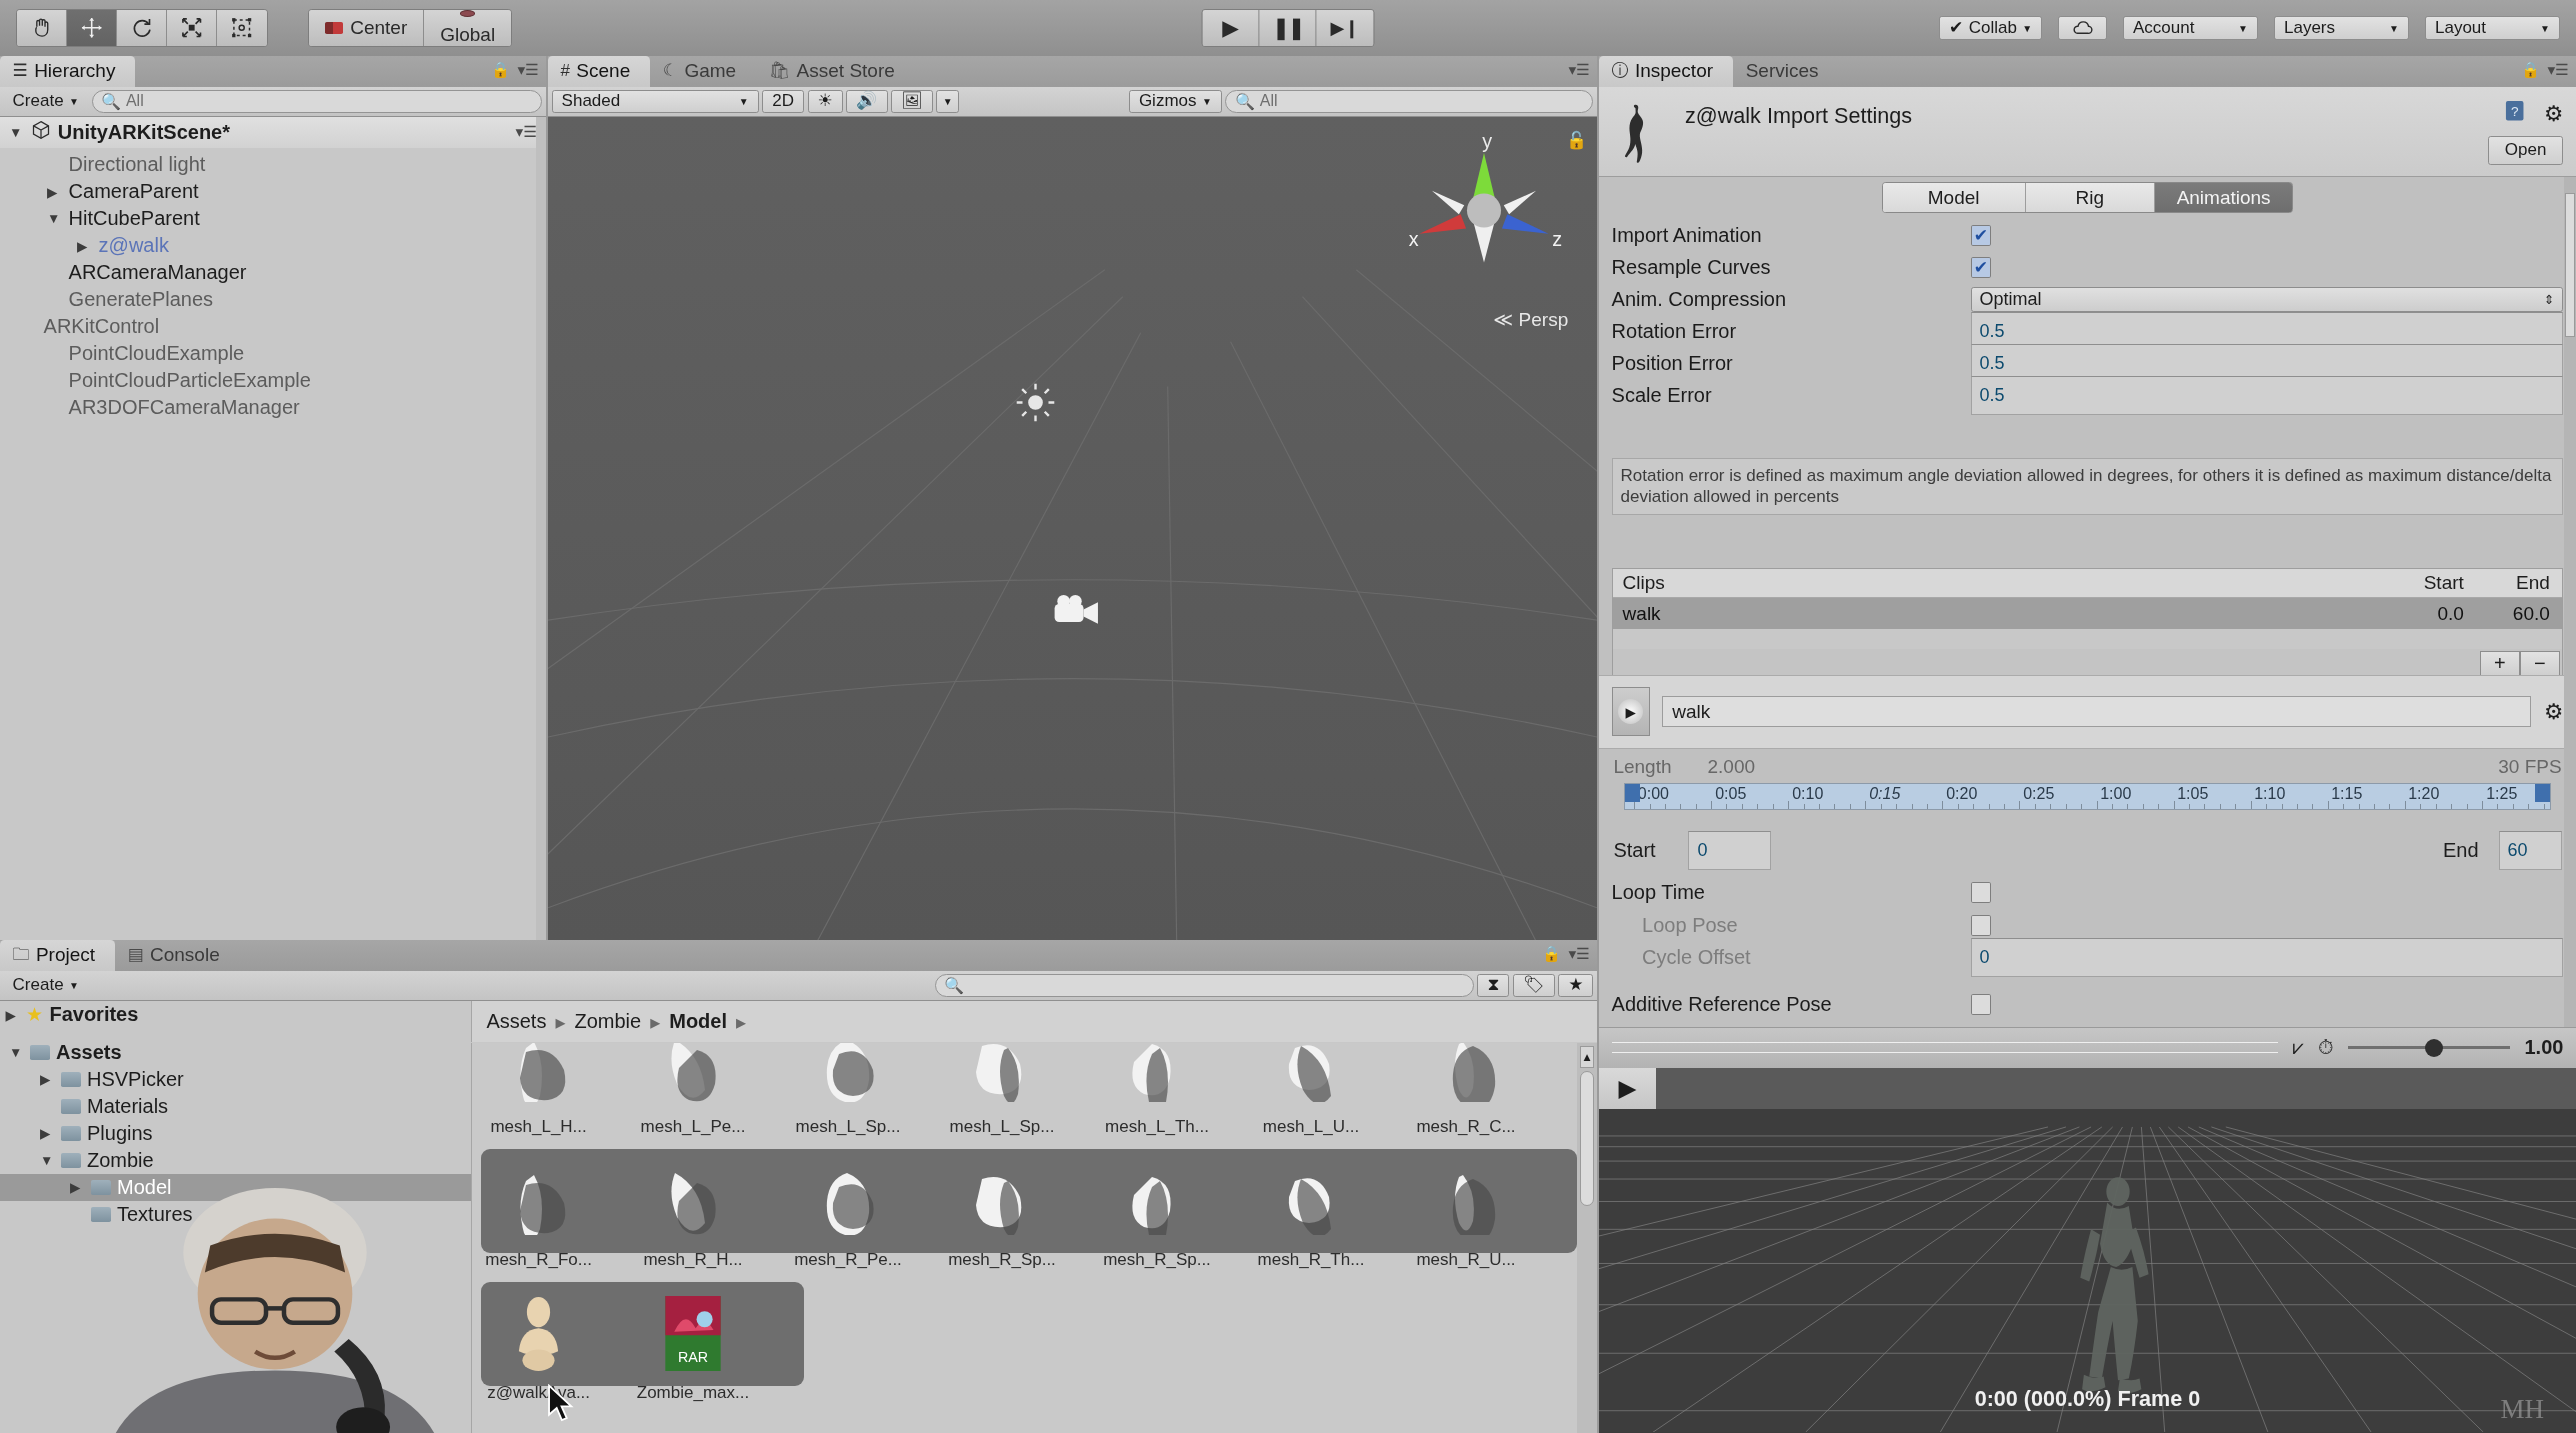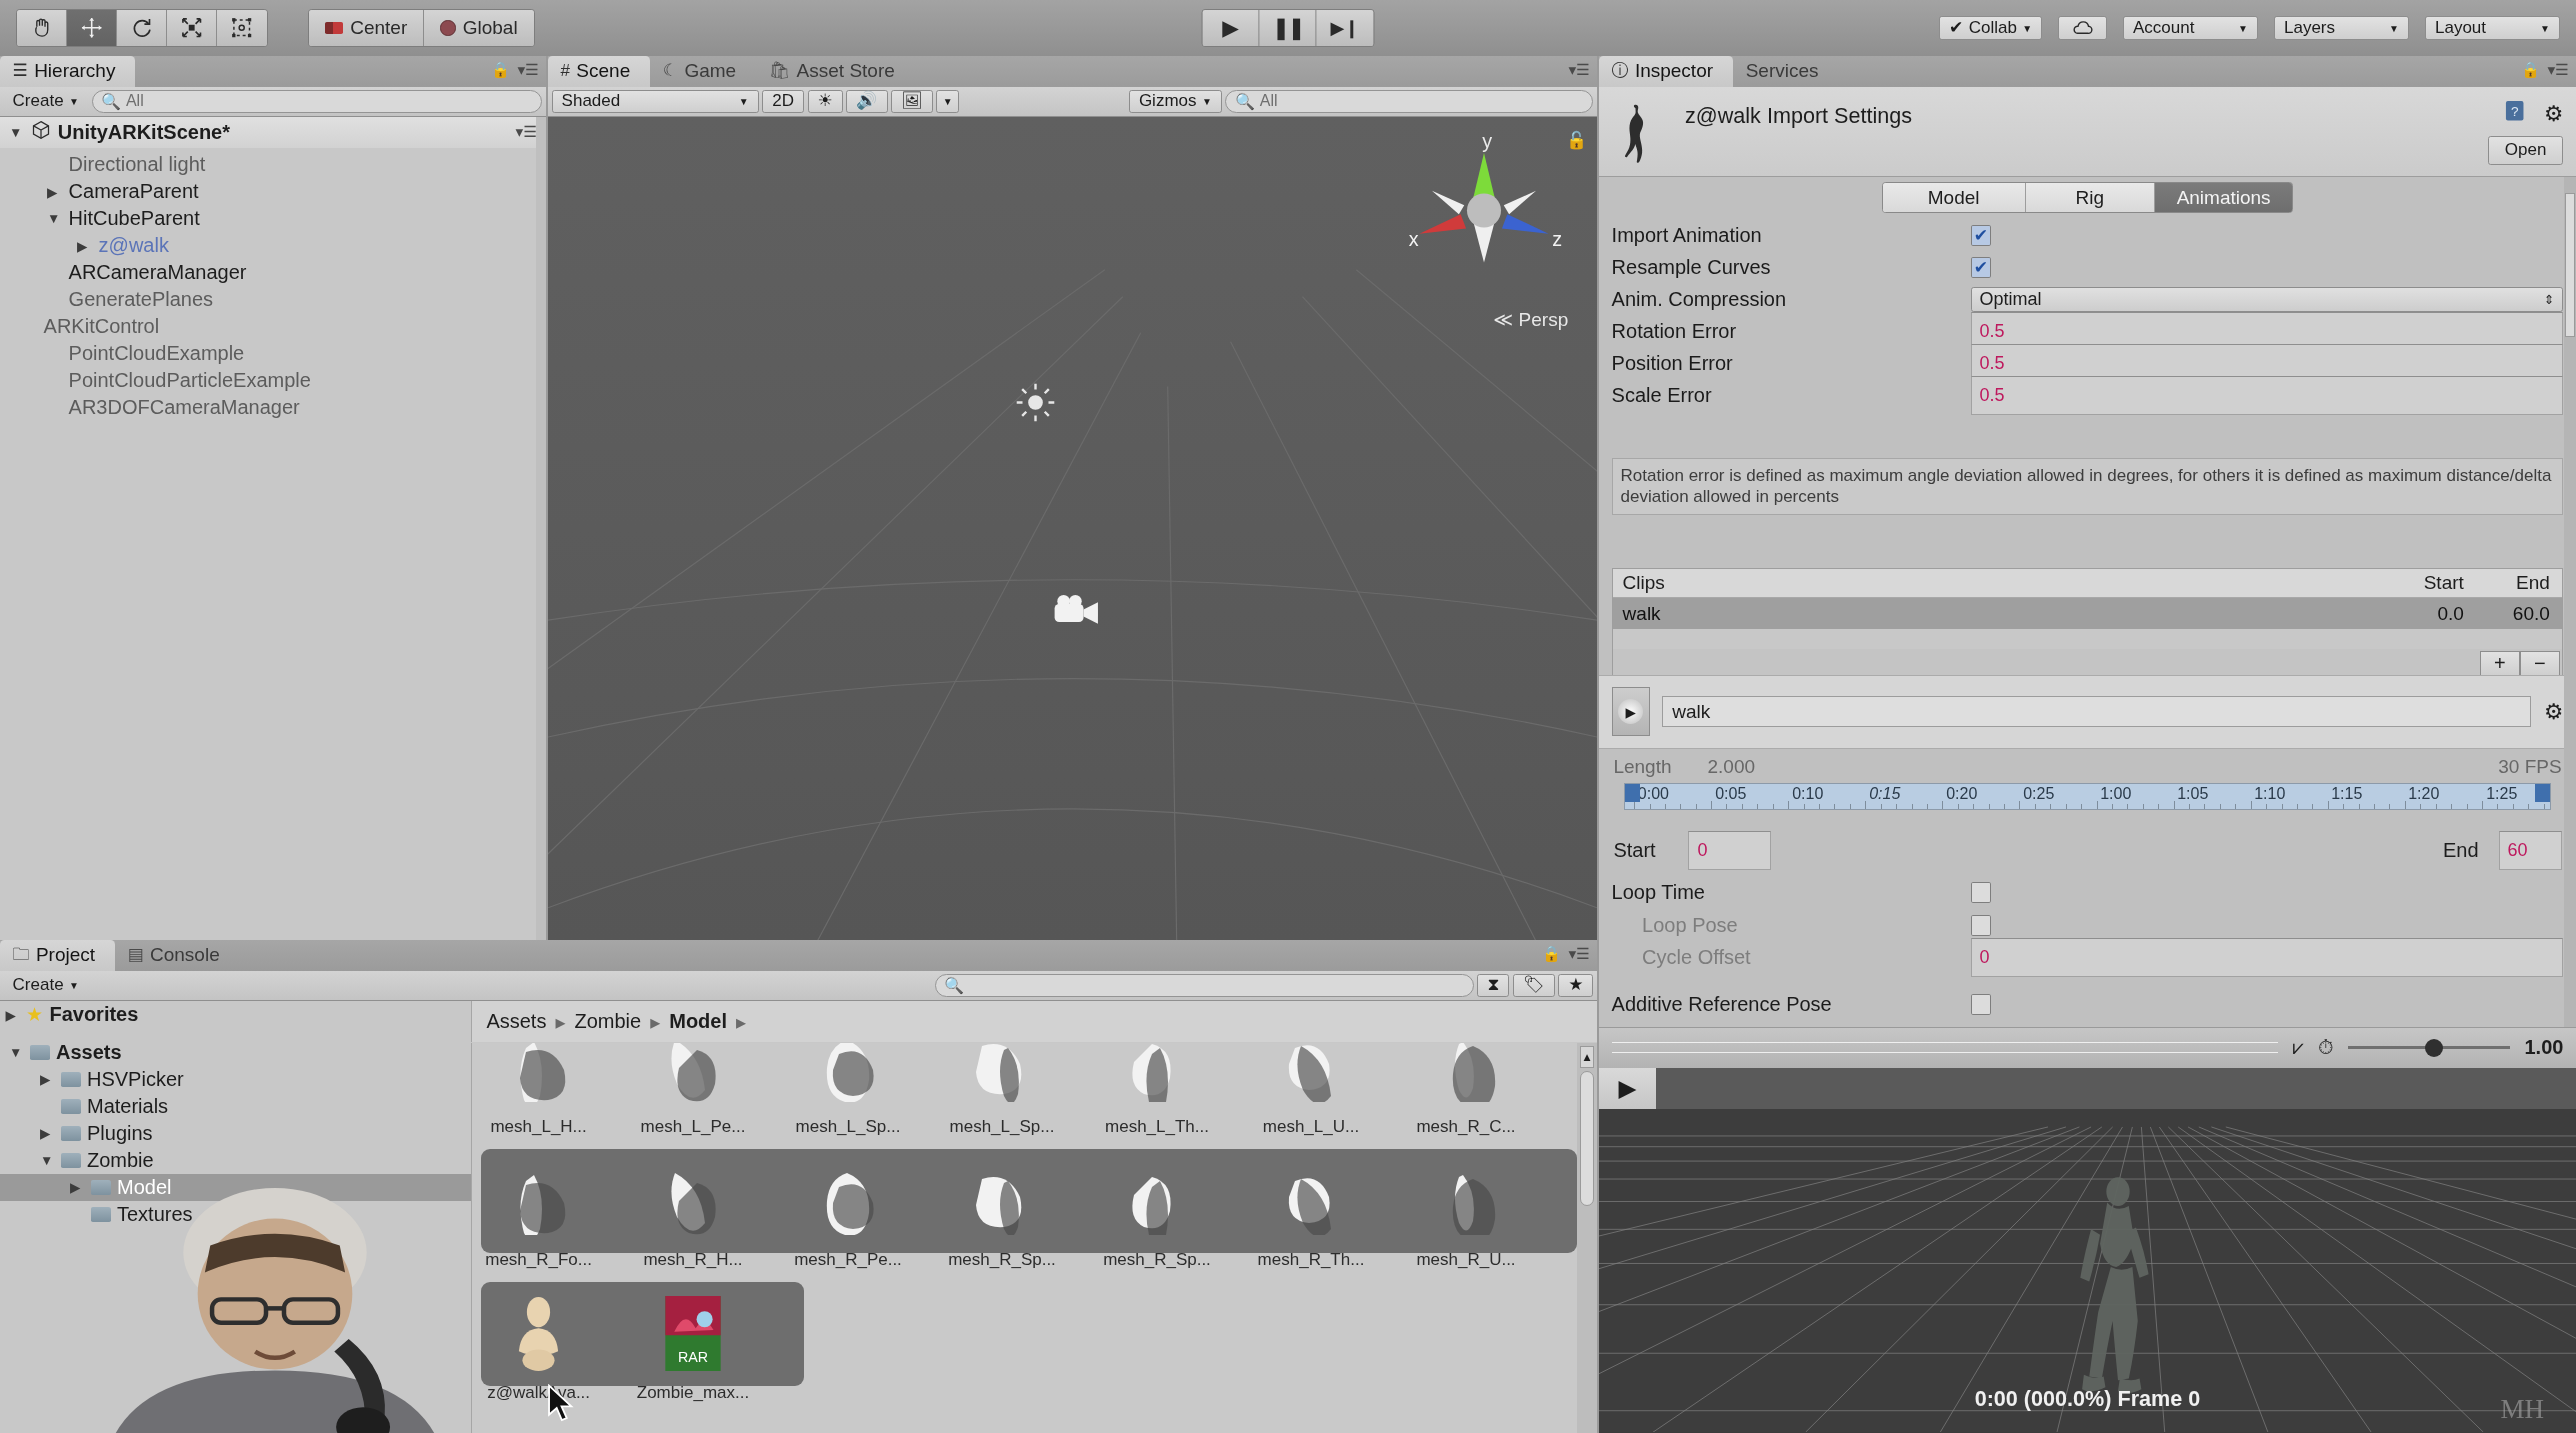--- a/index.html
+++ b/index.html
@@ -60,38 +60,38 @@
     position: absolute; left:0; top:0; width:2576px; height:56px;
     background: linear-gradient(#a3a3a3,#8f8f8f);
     display: flex; align-items: center; padding: 0 16px;
   }
   .tgrp { display: flex; border:0.9px solid #7d7d7d; border-radius:3.6px; overflow: hidden; }
   .tgrp .tb {
     width: 50px; height: 36px; display:flex; align-items:center; justify-content:center;
     background: linear-gradient(#d4d4d4,#bdbdbd);
     border-right: 0.9px solid #8d8d8d; color:#2a2a2a; font-size: 21.6px;
   }
-  .tgrp .tb:last-child { border-right: none; }
+  .tgrp .tb:last-child { border-right: none; flex-direction: column; }
   .tgrp .tb.on { background: linear-gradient(#6f6f6f,#636363); color:#f0f0f0; }
   .pgrp .tb { width: 57px; }
   .pivot .tb { width: auto; padding: 0 16px; font-size: 19px; gap: 7.2px; }
 
   
   #sceneView { background:#5c5c5c; }
   .gizmo { position:absolute; right: 14.4px; top: 10.8px; width: 189px; height: 198px; color:#e8e8e8; font-size:19px; }
 
   
   .row { display:flex; align-items:center; height:32px; padding: 0 12.6px; }
   .row .lbl { width: 359px; font-size: 20px; color:#1b1b1b; }
   .row .lbl.dim { color:#7d7d7d; }
   .chk { width:20.7px;height:20.7px;background:#dcdcdc;border:0.9px solid #7e7e7e;border-radius:1.8px;display:flex;align-items:center;justify-content:center;font-size:17px;color:#1f4fa0;}
   .chk.on { background:#b7c9e4; }
   .fld {
     flex:1; height:39px; background:#d0d0d0; border:0.9px solid #a2a2a2;
-    border-top-color:#8e8e8e; font-size:18px; color:#be185d;
+    border-top-color:#8e8e8e; font-size:18px; color:#0c4a6e;
     display:flex; align-items:center; padding: 0 8px;
   }
   .fld.sm { flex: none; width: 83px; }
   .popup {
     flex:1; height:25px; background: linear-gradient(#e0e0e0,#cdcdcd);
     border:0.9px solid #8d8d8d; border-radius:2.7px; font-size:18px;
     display:flex; align-items:center; justify-content:space-between; padding: 0 8px;
   }
   .helpbox {
     margin: 5.4px 12.6px 0 12.6px; background:#c9c9c9; border:0.9px solid #a7a7a7;

